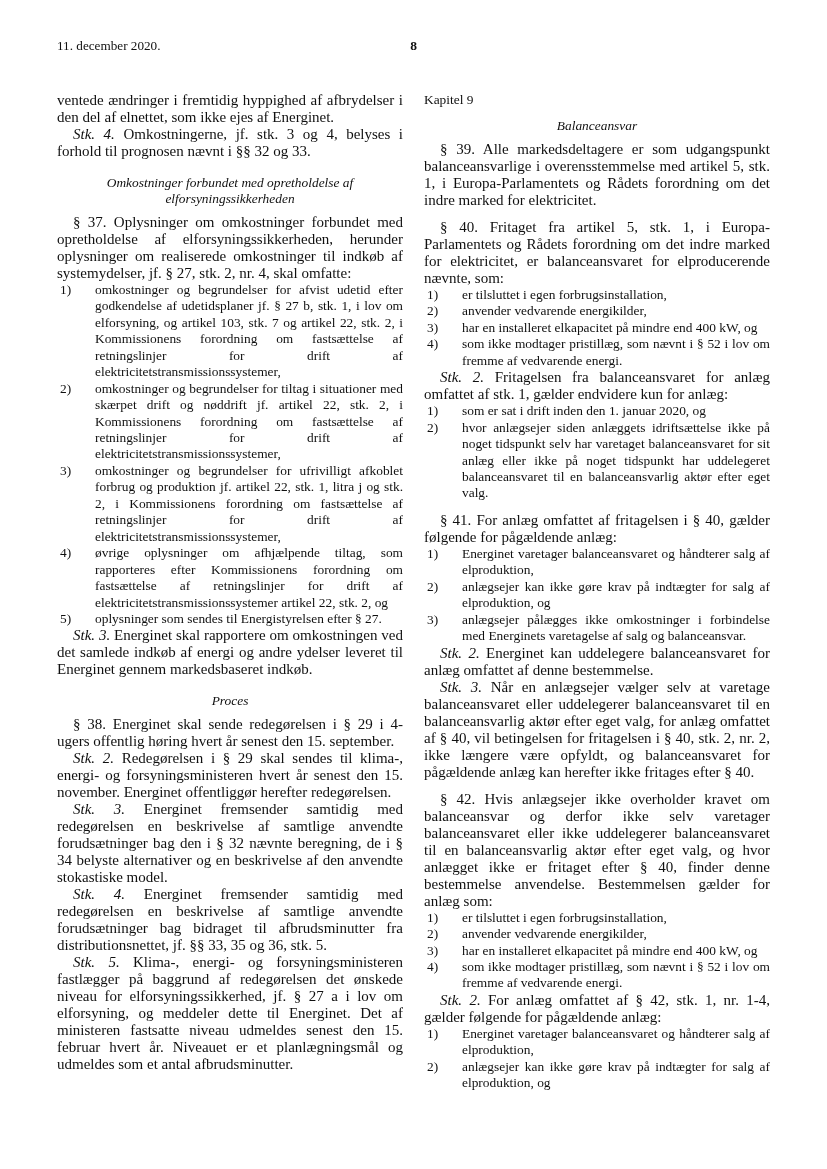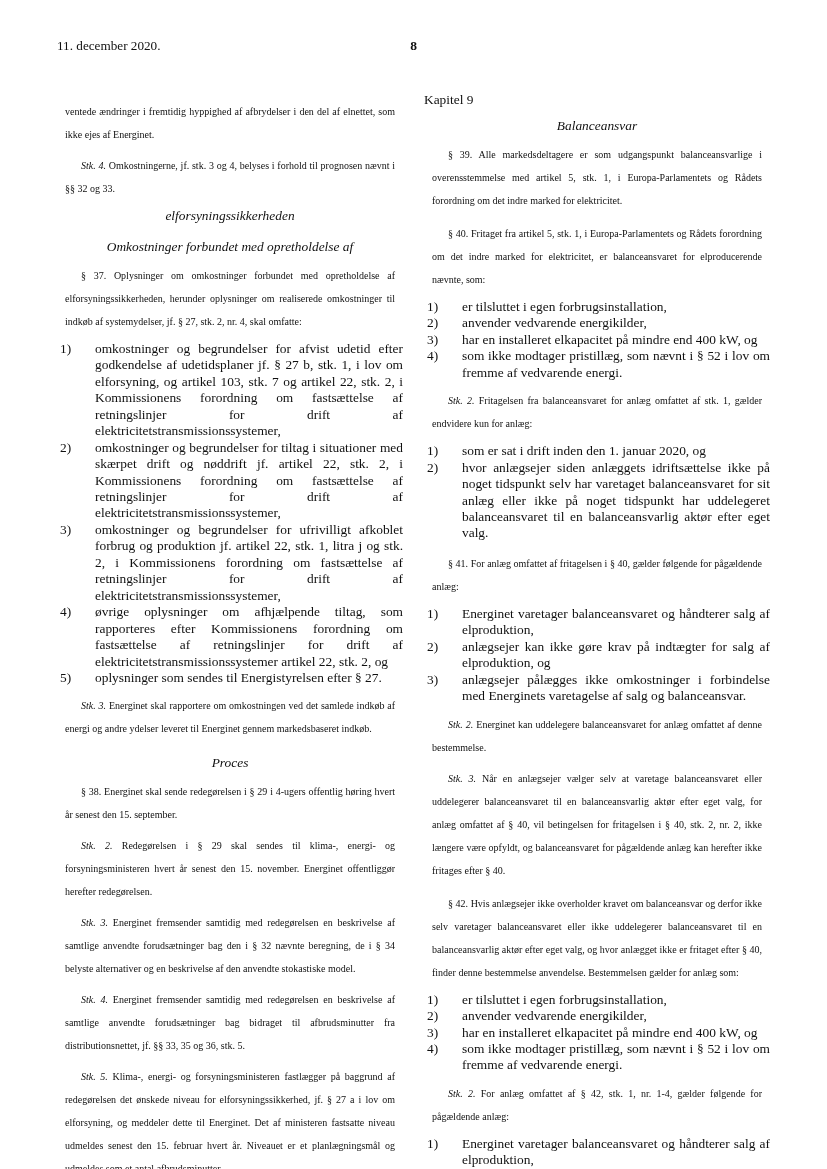--- a/index.html
+++ b/index.html
@@ -58,23 +58,23 @@
   .col {
     position: absolute;
     top: 0;
     width: 346px;
   }
   .col-left  { left: 0px; }
   .col-right { left: 367px; }
 
   
   p {
-    margin: 8px;
-    font-size: 10px;
-    line-height: 23px;
+    margin: 0;
+    font-size: 15px;
+    line-height: 17px;
     text-align: justify;
     text-justify: inter-word;
     hyphens: manual;
   }
   p.indent { text-indent: 16px; }
   p.flush  { text-indent: 0; }
 
   .sec-head {
     margin: 0;
     font-size: 13.4px;
@@ -133,22 +133,22 @@
   </div>
 
   <div class="columns">
 
     <div class="col col-left">
 
       <p class="flush">ventede ændringer i fremtidig hyppighed af afbrydelser i den del af elnettet, som ikke ejes af Energinet.</p>
 
       <p class="indent"><span class="stk">Stk. 4.</span><span> Omkostningerne, jf. stk. 3 og 4, belyses i forhold til prognosen nævnt i §§ 32 og 33.</span></p>
 
+      <p class="sec-head gap-before">Omkostninger forbundet med opretholdelse af</p>
       <p class="sec-head gap-after">elforsyningssikkerheden</p>
-      <p class="sec-head gap-before">Omkostninger forbundet med opretholdelse af</p>
 
       <p class="indent"><span class="para-mark">§ 37.</span><span> Oplysninger om omkostninger forbundet med opretholdelse af elforsyningssikkerheden, herunder oplysninger om realiserede omkostninger til indkøb af systemydelser, jf. § 27, stk. 2, nr. 4, skal omfatte:</span></p>
 
       <ol class="numlist">
         <li>
             <span class="marker">1)</span>
             <span class="itxt">omkostninger og begrundelser for afvist udetid efter godkendelse af udetidsplaner jf. § 27 b, stk. 1, i lov om elforsyning, og artikel 103, stk. 7 og artikel 22, stk. 2, i Kommissionens forordning om fastsættelse af retningslinjer for drift af elektricitetstransmissionssystemer,</span>
           </li>
         <li>
             <span class="marker">2)</span>

